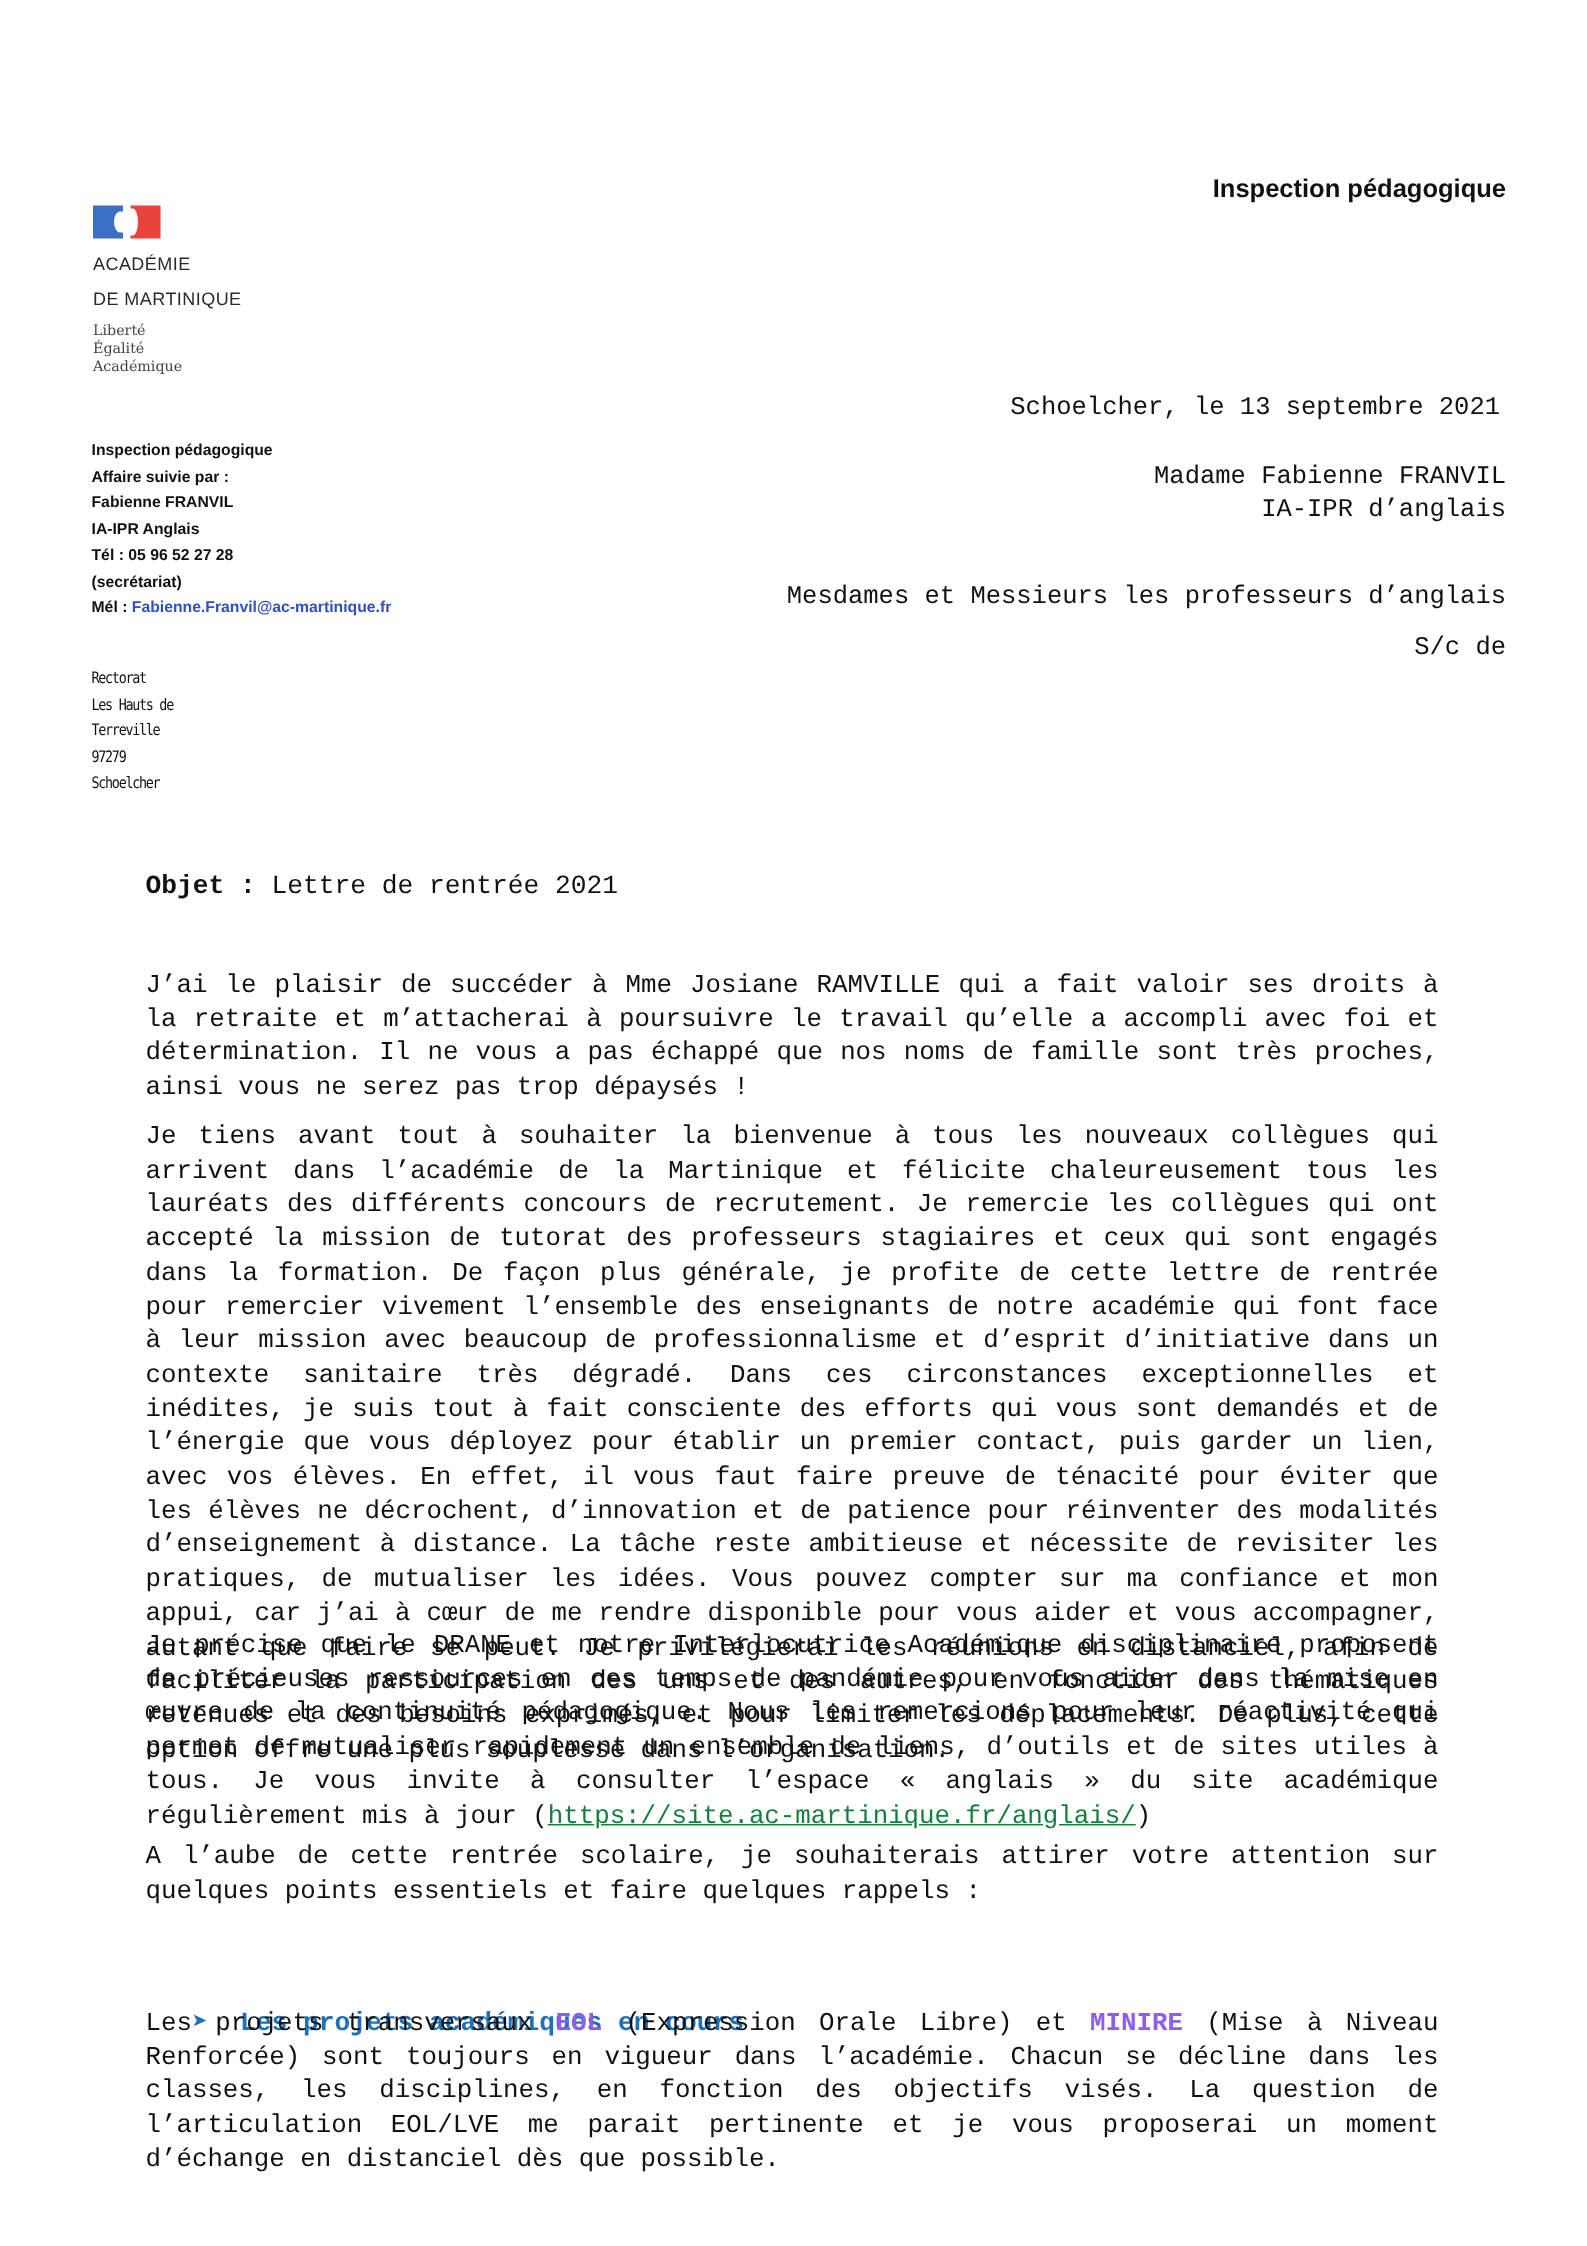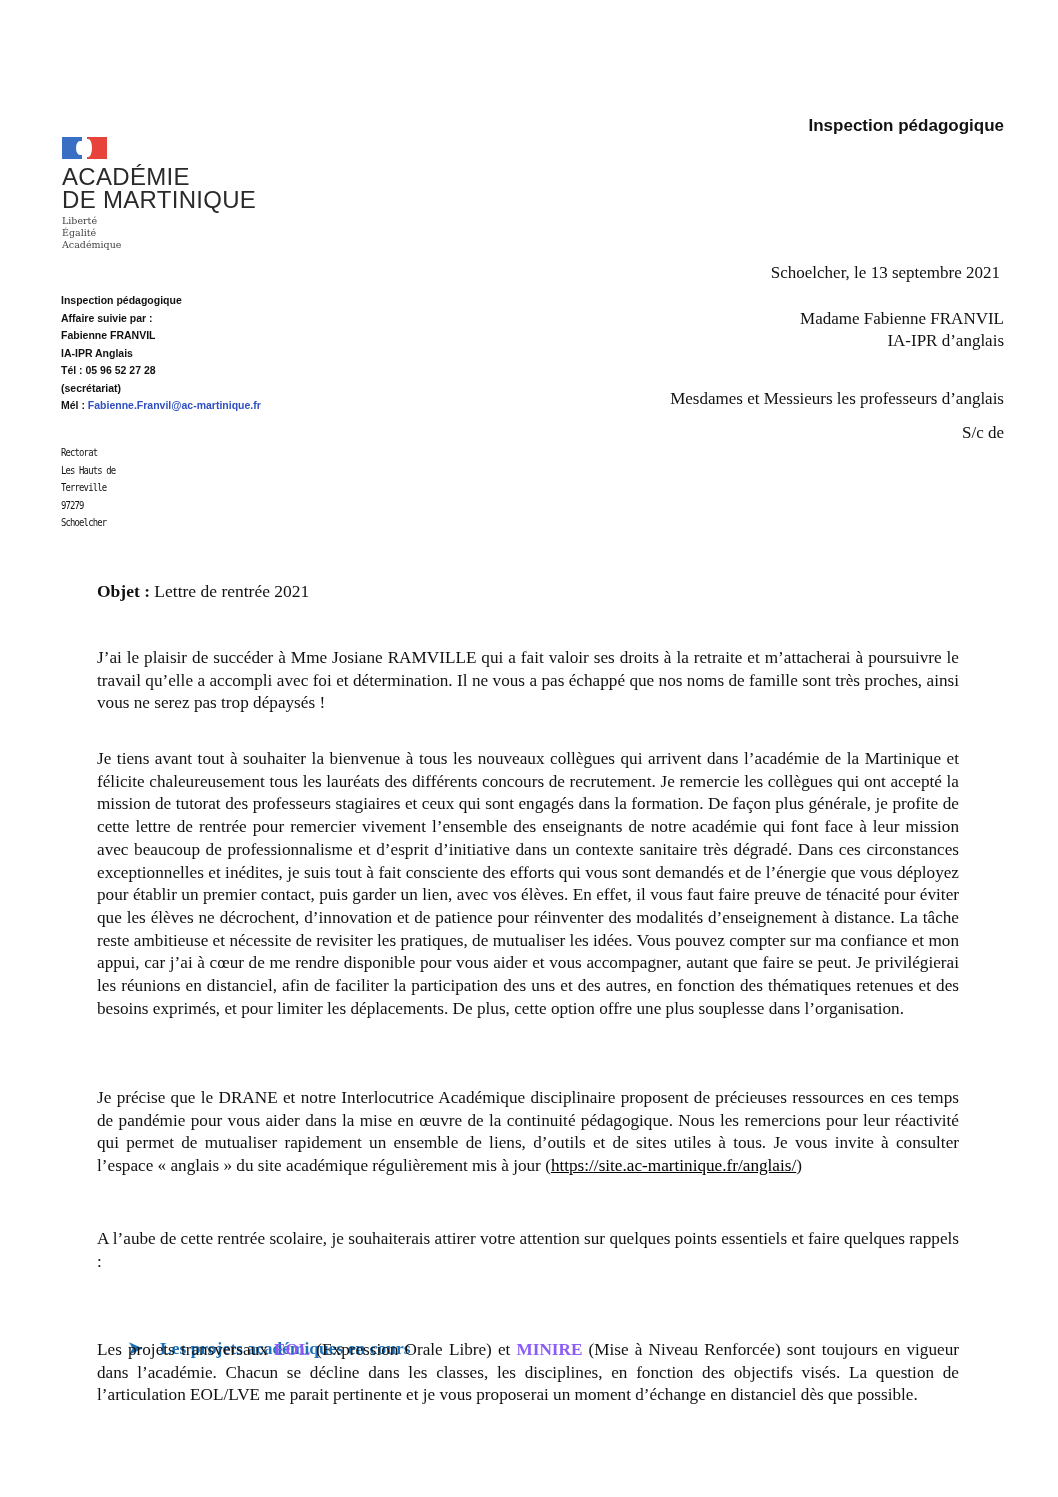--- a/index.html
+++ b/index.html
@@ -1,27 +1,27 @@
 <!DOCTYPE html>
 <html><head>
 <meta charset="utf-8">
 <style>
   html, body { margin: 0; padding: 0; background: #ffffff; }
   body { width: 1058px; height: 1497px; position: relative; overflow: hidden; color: #111; }
-  .serif { font-family: Liberation Serif, serif; }
+  .serif { font-family: Liberation Mono, monospace; }
   .sans { font-family: "Liberation Sans", "DejaVu Sans", sans-serif; }
 
   
   .logo { position: absolute; left: 62px; top: 137px; }
   .flag { display: flex; gap: 5px; height: 22px; }
   .flag .blue { width: 20px; height: 22px; background: #3a6fc4; position: relative; }
   .flag .blue::after { content: ""; position: absolute; right: -2px; top: 4px; width: 8px; height: 14px; background: #fff; border-radius: 50% 0 0 50%; }
   .flag .red { width: 20px; height: 22px; background: #e8433b; position: relative; }
   .flag .red::before { content: ""; position: absolute; left: -2px; top: 2px; width: 7px; height: 18px; background: #fff; border-radius: 0 60% 60% 0; }
-  .logo-name { margin-top: 6px; font-size: 24px; line-height: 23px; color: #2a2a2a; letter-spacing: 0.3px; }
+  .logo-name { margin-top: 6px; font-size: 12px; line-height: 23px; color: #2a2a2a; letter-spacing: 0.3px; }
   .logo-motto { margin-top: 4px; font-size: 9.5px; line-height: 12px; color: #444; font-family: "DejaVu Serif", serif; }
 
   
   .inspection-title { position: absolute; right: 54px; top: 116px; font-size: 17px; font-weight: bold; }
 
   
   .sender { position: absolute; left: 61px; top: 292px; font-size: 10.5px; line-height: 17.5px; font-weight: bold; }
   .sender a { color: #2f4fc2; }
   .address { position: absolute; left: 61px; top: 444px; font-size: 10.5px; line-height: 17.5px; font-family: "DejaVu Sans Mono", monospace; letter-spacing: -1px; transform: scaleX(0.85); transform-origin: left top; }
 
@@ -34,21 +34,21 @@
 
   
   .body-text { position: absolute; left: 97px; width: 862px; font-size: 17.2px; line-height: 22.7px; text-align: justify; }
   .objet { position: absolute; left: 97px; top: 581px; font-size: 17.5px; }
   .objet b { font-weight: bold; }
   .p1 { top: 647px; }
   .p2 { top: 748px; }
   .p3 { top: 1087px; }
   .p4 { top: 1228px; }
   .p5 { top: 1339px; }
-  .body-text a { color: #000000; text-decoration: underline; }
+  .body-text a { color: #15803d; text-decoration: underline; }
   .section-heading { position: absolute; left: 128px; top: 1293px; font-size: 17.5px; font-weight: bold; color: #1e70b8; margin-top: 45px; }
   .section-heading .arrow { display: inline-block; width: 32px; }
   .hl { color: #8b5cf6; font-weight: bold; }
 </style>
 </head>
 <body>
 
 <div class="logo">
   <div class="flag">
     <div class="blue"></div>

